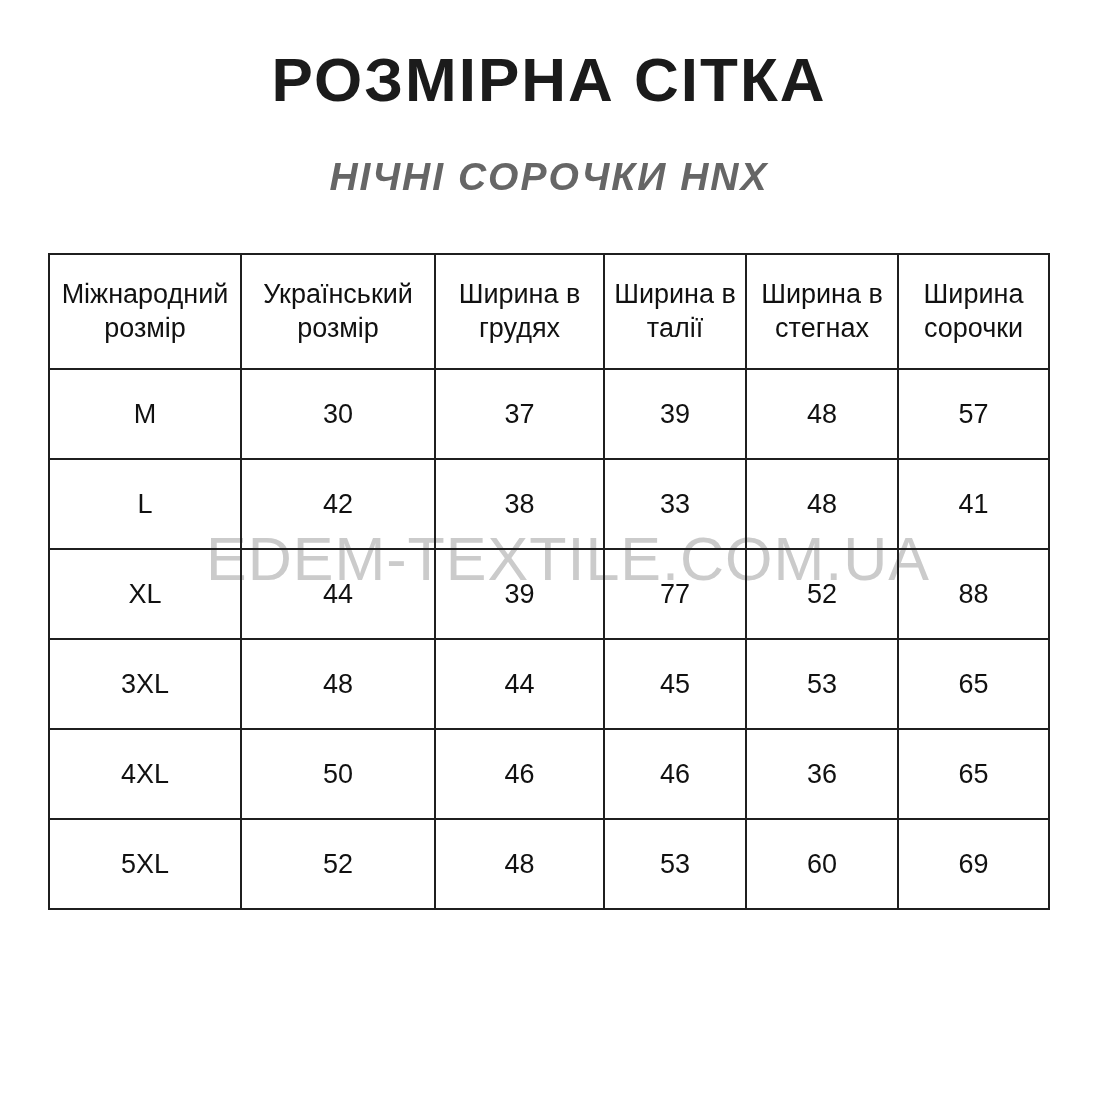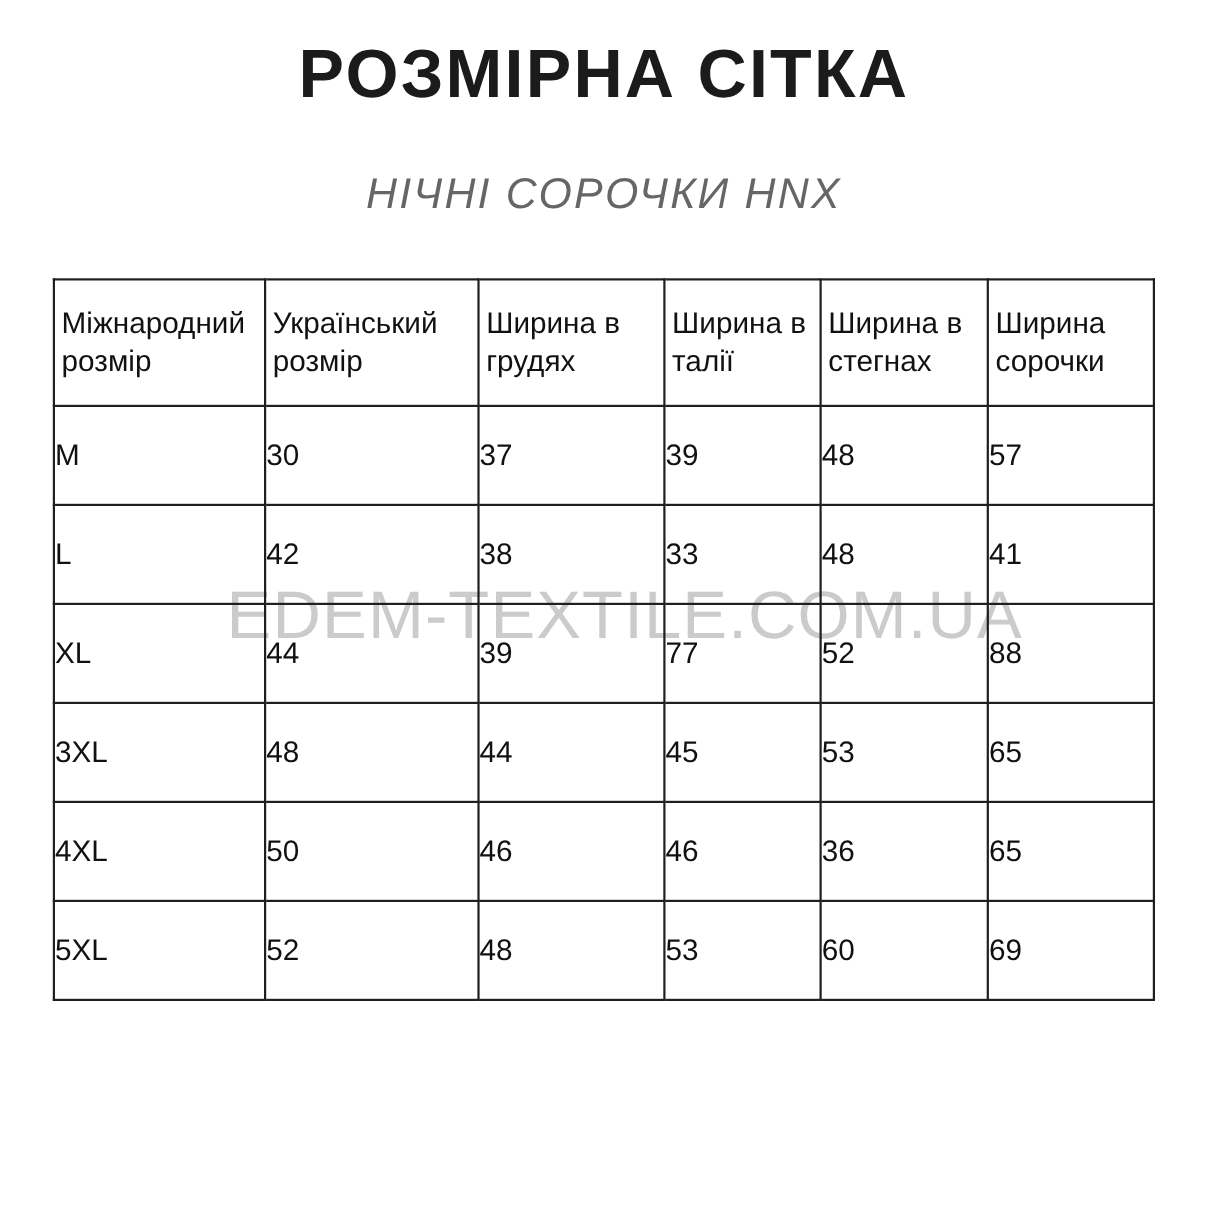--- a/index.html
+++ b/index.html
@@ -5,43 +5,43 @@
   :root{
     --c-bg:#ffffff; --c-title:#1b1b1b; --c-subtitle:#666666;
     --c-border:#1f1f1f; --c-text:#111111; --c-watermark:#cbcbcb;
   }
   *{margin:0;padding:0;box-sizing:border-box;}
   html,body{width:1098px;height:1098px;background:var(--c-bg);overflow:hidden;}
   body{font-family:"Liberation Sans", sans-serif;color:var(--c-text);position:relative;}
   .canvas{position:absolute;inset:0;background:var(--c-bg);}
 
   .page-title{
-    position:absolute;top:32px;left:0;width:100%;
+    position:absolute;top:44px;left:0;width:100%;
     text-align:center;font-size:62px;font-weight:bold;
     letter-spacing:2px;color:var(--c-title);
   }
   .page-subtitle{
     position:absolute;top:155px;left:0;width:100%;
     text-align:center;font-size:39px;font-style:italic;
-    letter-spacing:2px;color:var(--c-subtitle);font-weight:400;
+    letter-spacing:2px;color:var(--c-subtitle);font-weight:700;
   }
   .watermark{
     position:absolute;top:524px;left:0;width:100%;
     text-align:center;font-size:61px;color:var(--c-watermark);
     letter-spacing:1px;z-index:0;white-space:nowrap;margin-left:19px;
   }
 
   table.size-table{
     position:absolute;left:48px;top:253px;width:1002px;
     border-collapse:collapse;table-layout:fixed;z-index:1;
     background:transparent;
   }
   table.size-table th, table.size-table td{
     border:2px solid var(--c-border);
-    text-align:left;vertical-align:middle;
+    text-align:center;vertical-align:middle;
     background:transparent;
   }
   table.size-table th{
     height:115px;font-size:27px;font-weight:normal;
     line-height:1.25;padding:4px 6px;color:var(--c-text);
   }
   table.size-table td{
     height:90px;font-size:27px;color:var(--c-text);
   }
 </style>

